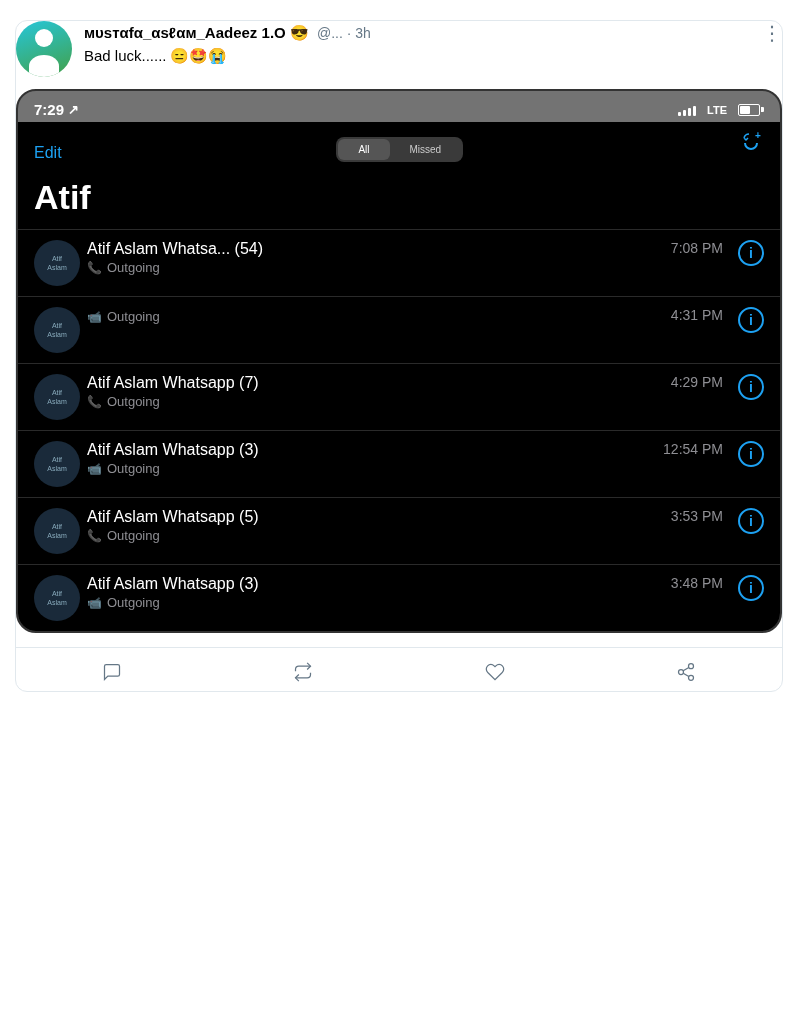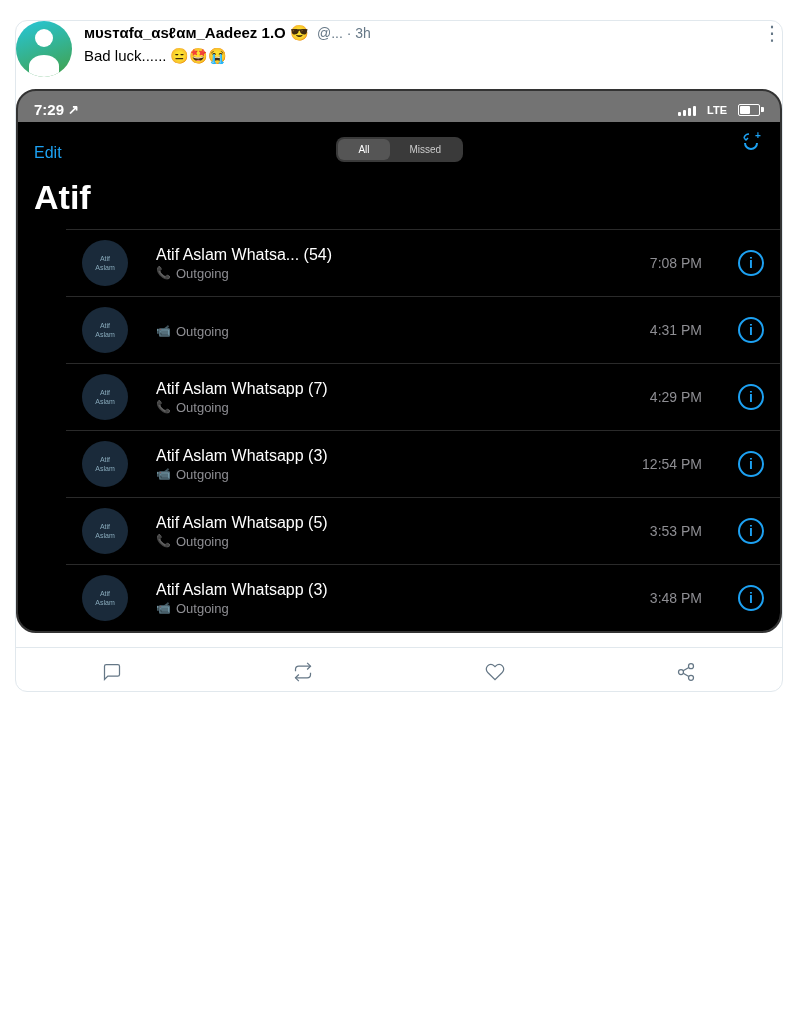--- a/index.html
+++ b/index.html
@@ -236,25 +236,24 @@
       background: #000;
     }
 
     
     .call-list {
       background: #000;
     }
 
     .call-item {
       display: flex;
-      align-items: center;
+      align-items: flex-start;
       padding: 10px 16px;
       border-top: 1px solid #2a2a2a;
-      gap: 28px;
-      margin-left: 48px;
+      gap: 7px;
     }
 
     .call-contact-avatar {
       width: 46px;
       height: 46px;
       border-radius: 50%;
       background: #1a2a3a;
       flex-shrink: 0;
       display: flex;
       align-items: center;

